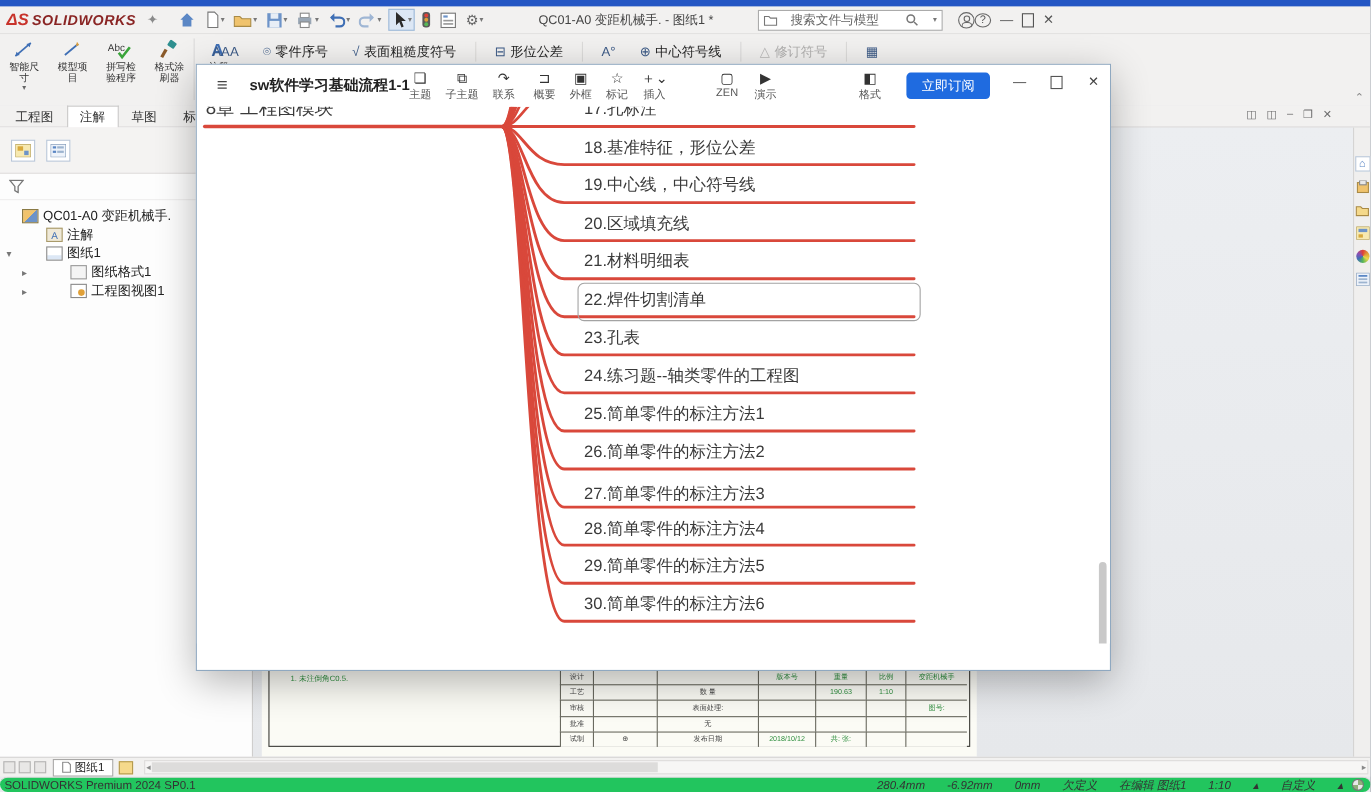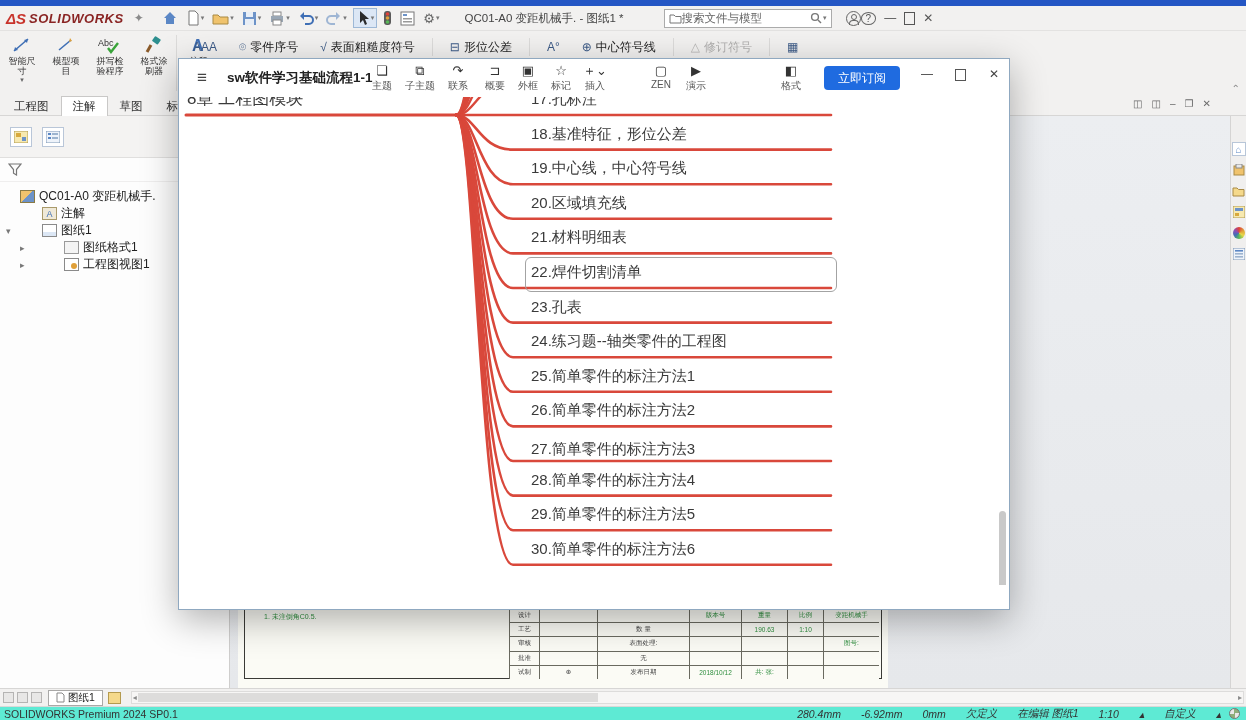--- a/index.html
+++ b/index.html
@@ -14,22 +14,22 @@
   #logo .mark{color:#c8332b;font-size:15px;margin-right:3px;}
   #logo .word{color:#8a2524;font-size:13px;letter-spacing:.5px;}
   #menus{display:flex;margin-left:26px;gap:2px;}
   .menu-item{font-size:12px;color:#222;padding:2px 8px;}
   .pin{color:#8a8a8a;font-size:12px;margin:0 10px;}
   #quick{display:flex;align-items:center;gap:4px;margin-left:6px;}
   .qbtn{display:flex;align-items:center;padding:1px 2px;}
   .qbtn svg{display:block;}
   .caret{font-size:7px;color:#777;margin-left:1px;}
   .qsel{border:1px solid #9db8d6;background:#dce7f5;}
-  #doc-title{font-size:11.5px;color:#444;margin-left:23px;white-space:nowrap;}
-  #searchbox{display:flex;align-items:center;width:168px;height:19px;background:#fff;border:1px solid #ababab;margin-left:40px;padding:0 4px;gap:0;}
+  #doc-title{font-size:11.5px;color:#444;margin-left:48px;white-space:nowrap;}
+  #searchbox{display:flex;align-items:center;width:168px;height:19px;background:#fff;border:1px solid #ababab;margin-left:40px;padding:0 4px;gap:12px;}
   #searchbox .ph{font-size:11.5px;color:#666;flex:1;white-space:nowrap;overflow:hidden;}
   .win-ico{font-size:12px;color:#555;padding:0 8px;}
   #acct{width:15px;height:15px;border:1.4px solid #666;border-radius:50%;margin-left:14px;position:relative;}
   #acct:before{content:"";position:absolute;left:4px;top:2.5px;width:4px;height:4px;border:1.2px solid #666;border-radius:50%;}
   #acct:after{content:"";position:absolute;left:2px;top:8px;width:8px;height:4px;border:1.2px solid #666;border-bottom:none;border-radius:4px 4px 0 0;}
   
   #cm{left:0;top:31px;width:1246px;height:65px;background:#f2f1f0;}
   #big-tools{position:absolute;left:0;top:0;display:flex;height:65px;}
   .bigbtn{width:44px;display:flex;flex-direction:column;align-items:center;padding-top:3px;}
   .bigbtn .bicon{height:22px;display:flex;align-items:center;justify-content:center;}
@@ -94,22 +94,22 @@
   #zoom-arrows{display:flex;flex-direction:column;font-size:7px;line-height:6px;color:#555;}
   
   #sheettabs{left:0;top:688px;width:1246px;height:18px;background:#f2f1f0;border-top:1px solid #d7d6d5;display:flex;align-items:center;}
   .navbox{width:11px;height:11px;border:1px solid #b5b4b3;background:#e8e7e6;margin-left:3px;}
   #sheet-tab{display:flex;align-items:center;gap:3px;height:16px;background:#fff;border:1px solid #a9a8a7;
     font-size:10.5px;color:#222;padding:0 7px;margin-left:6px;}
   #addsheet{width:13px;height:12px;background:#f5d98b;border:1px solid #b49a4e;margin-left:5px;}
   #gfx-hscroll{flex:1;height:13px;background:#f7f6f5;border:1px solid #dddcdb;margin:0 2px 0 10px;position:relative;}
   #gfx-hthumb{position:absolute;left:6px;top:1px;width:460px;height:9px;background:#dddcdb;}
   .scr-arr{position:absolute;top:0;font-size:8px;color:#8a8a8a;line-height:11px;}
-  #statusbar{left:0;top:706px;width:1246px;height:14px;background:#5eead4;border-top:1px solid #dad9d8;
-    display:flex;align-items:center;font-size:10.5px;color:#333;}
+  #statusbar{left:0;top:706px;width:1246px;height:14px;background:#22c55e;border-top:1px solid #dad9d8;
+    display:flex;align-items:center;font-size:10.5px;color:#333;border-radius:7px;}
   #sb-version{margin-left:4px;}
   #sb-right{margin-left:auto;display:flex;align-items:center;gap:20px;padding-right:8px;font-style:italic;}
   #sb-right span{white-space:nowrap;}
   #sb-globe{width:11px;height:11px;border-radius:50%;border:1px solid #777;
     background:conic-gradient(#8fae7a 0 25%,#e8e8e8 0 50%,#8fae7a 0 75%,#e8e8e8 0);}
 </style>
 </head>
 <body>
 
 <div id="screen">

